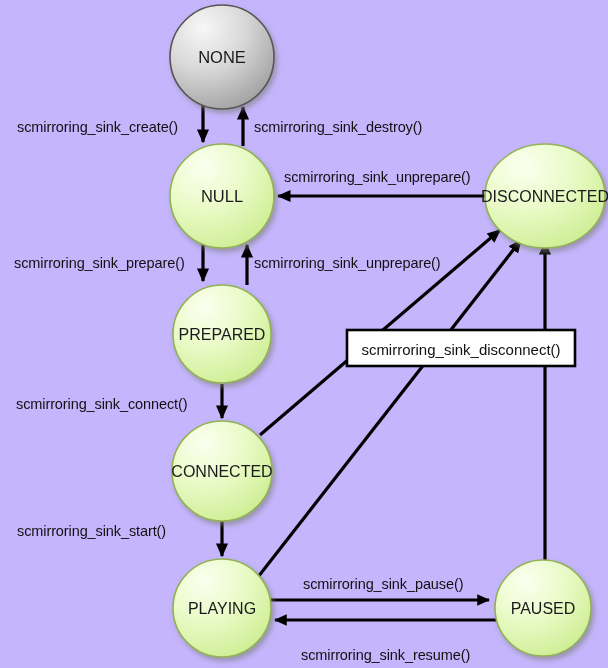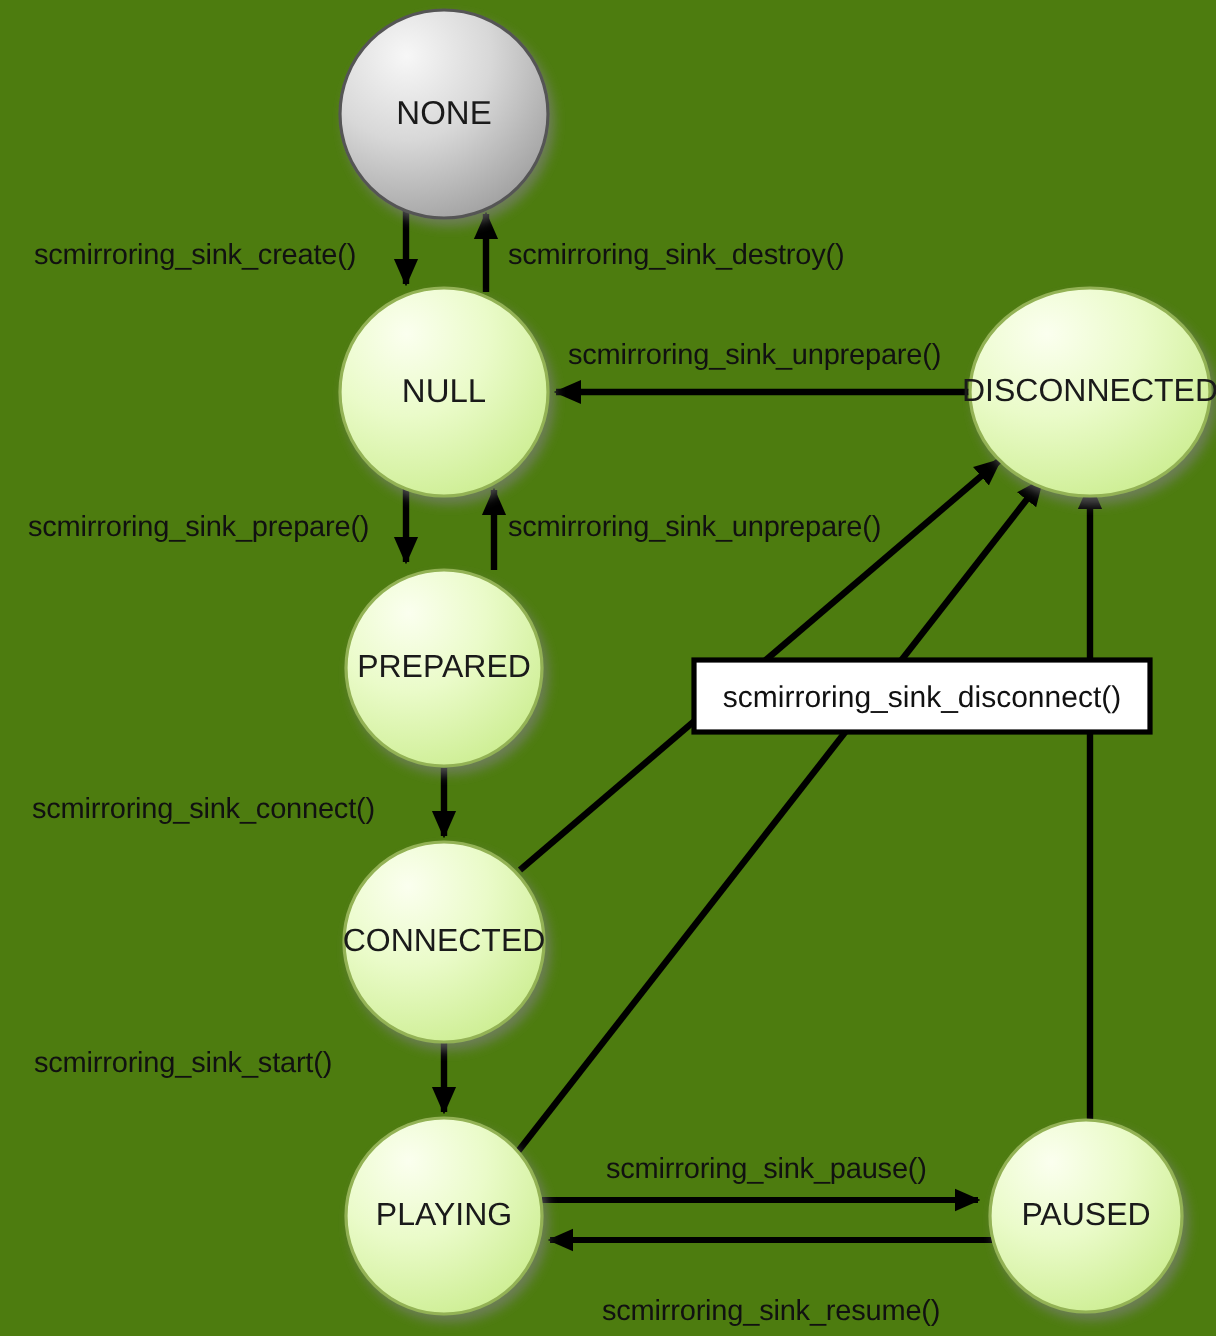--- a/index.html
+++ b/index.html
@@ -4,21 +4,21 @@
 <style>
   html, body {
     margin: 0;
     padding: 0;
     background: #ffffff;
   }
   #diagram-root {
     position: relative;
     width: 608px;
     height: 668px;
-    background: #4d7c0f;
+    background: #c4b5fd;
     overflow: hidden;
     font-family: "Liberation Sans", sans-serif;
   }
   #diagram-svg {
     position: absolute;
     left: 0;
     top: 0;
     width: 608px;
     height: 668px;
   }

